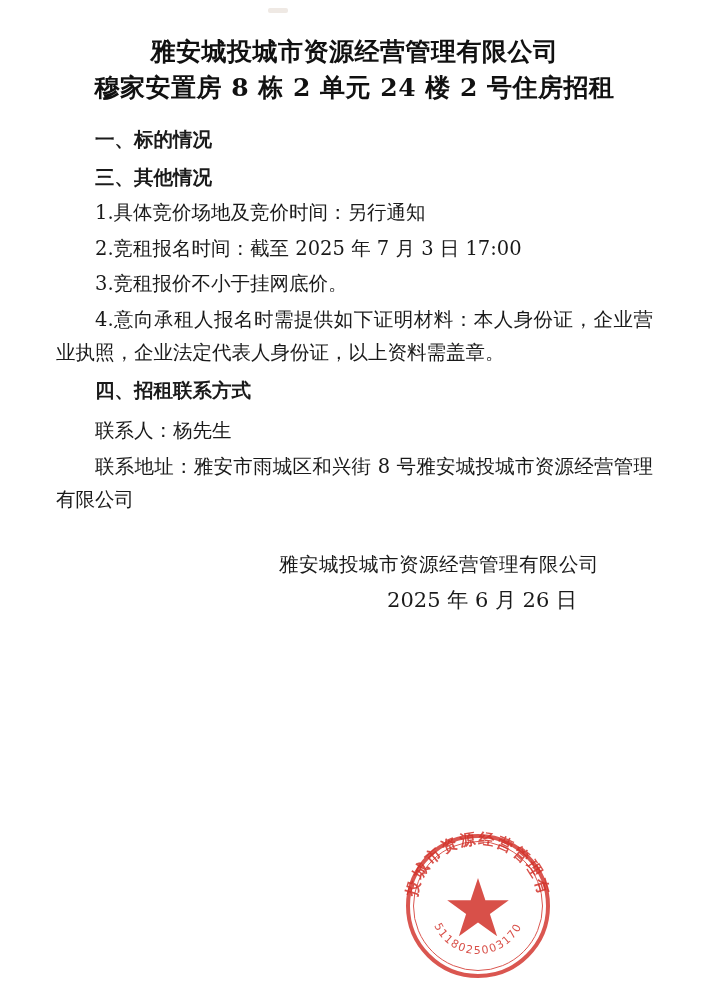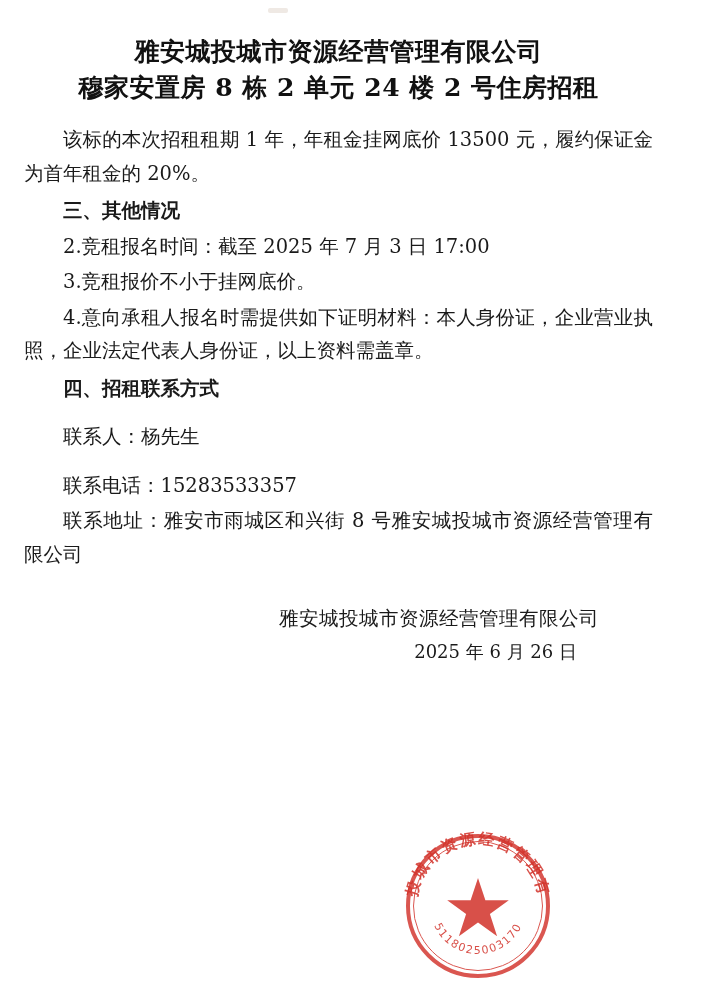--- a/index.html
+++ b/index.html
@@ -13,21 +13,21 @@
     font-family: "DejaVu Serif", "Liberation Serif", serif;
     color: #1a1a1a;
     position: relative;
     overflow: hidden;
   }
   .page {
     position: relative;
     width: 709px;
     height: 1002px;
     box-sizing: border-box;
-    padding: 34px 56px 0 24px;
+    padding: 34px 56px 0 56px;
   }
   .doc-title {
     text-align: center;
     font-weight: bold;
     font-size: 25px;
     line-height: 1.42;
     letter-spacing: 0.5px;
     margin: 0 0 18px 0;
     color: #111;
   }
@@ -57,37 +57,37 @@
     font-size: 19.5px;
     line-height: 1.72;
     margin: 0 0 2px 0;
     text-indent: 2em;
     text-align: justify;
     text-justify: inter-ideograph;
   }
   p.contact {
     font-size: 19.5px;
     line-height: 1.72;
-    margin: 15px 0 2px 0;
+    margin: 7px 0 2px 0;
     text-indent: 2em;
   }
   .sign-block {
     margin-top: 30px;
     text-align: right;
     padding-right: 54px;
     position: relative;
     z-index: 1;
   }
   .sign-block .sign-line {
     font-size: 19.5px;
     line-height: 1.8;
     letter-spacing: 0.5px;
   }
   .sign-block .sign-date {
-    font-size: 18px;
+    font-size: 21px;
     line-height: 1.8;
     padding-right: 22px;
   }
   
   .seal {
     position: absolute;
     left: 392px;
     top: 820px;
     width: 172px;
     height: 172px;
@@ -111,31 +111,31 @@
 <div class="page">
 
   <div class="top-mark"></div>
 
   <div class="doc-title">
     <span class="tline">雅安城投城市资源经营管理有限公司</span>
     <span class="tline">穆家安置房 8 栋 2 单元 24 楼 2 号住房招租</span>
   </div>
 
 
+  <h2 class="section">一、标的情况</h2>
 
-  <p class="para">该标的本次招租租期 1 年，年租金挂网底价 13500 元，履约保证金为首年租金的 20%。</p>
 
   <h2 class="section">三、其他情况</h2>
+  <p class="item">1.具体竞价场地及竞价时间：另行通知</p>
   <p class="item">2.竞租报名时间：截至 2025 年 7 月 3 日 17:00</p>
   <p class="item">3.竞租报价不小于挂网底价。</p>
   <p class="item">4.意向承租人报名时需提供如下证明材料：本人身份证，企业营业执照，企业法定代表人身份证，以上资料需盖章。</p>
 
   <h2 class="section light">四、招租联系方式</h2>
   <p class="contact">联系人：杨先生</p>
-  <p class="contact">联系电话：15283533357</p>
   <p class="item">联系地址：雅安市雨城区和兴街 8 号雅安城投城市资源经营管理有限公司</p>
 
   <div class="sign-block">
     <div class="sign-line">雅安城投城市资源经营管理有限公司</div>
     <div class="sign-date">2025 年 6 月 26 日</div>
   </div>
 
   <div class="seal">
     <svg width="172" height="172" viewBox="0 0 172 172" xmlns="http://www.w3.org/2000/svg">
       <defs>

